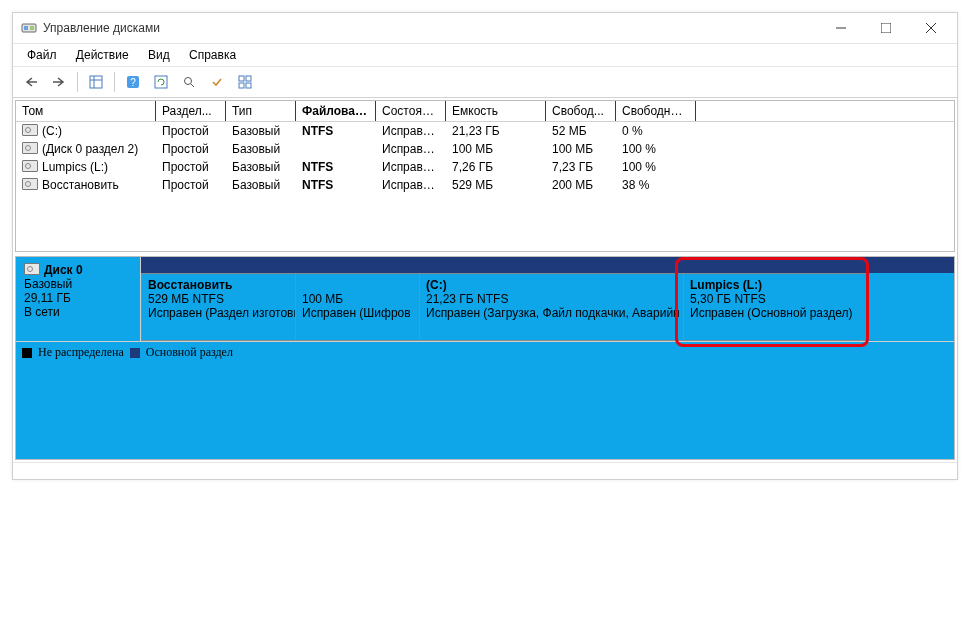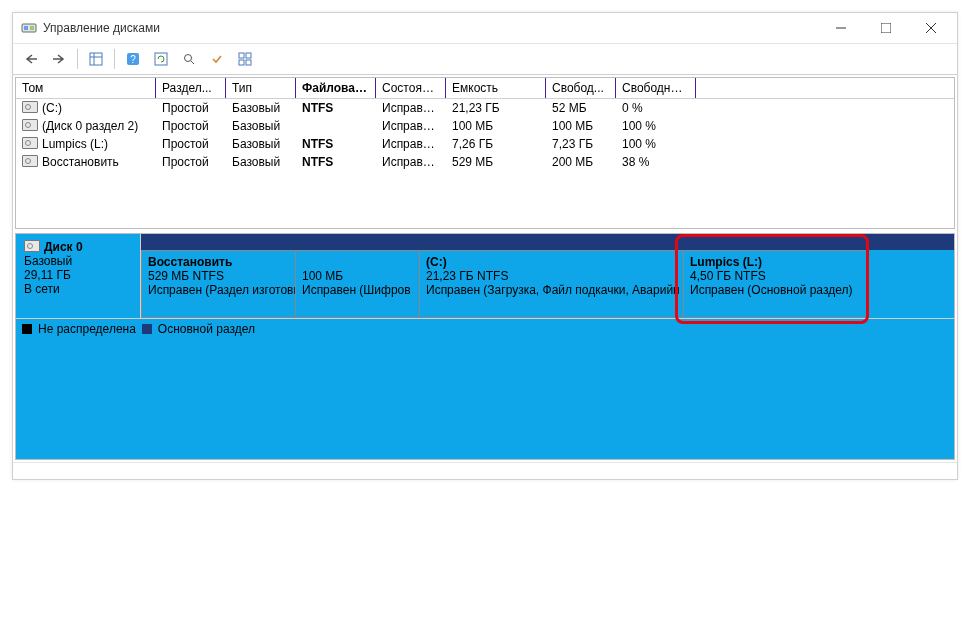--- a/index.html
+++ b/index.html
@@ -27,21 +27,21 @@
 .middle{flex:1;border:1px solid #bdbdbd;margin:2px;background:#0ea5e9;position:relative;overflow:hidden;}
 .diskrow{display:flex;min-height:84px;}
 .diskinfo{width:110px;border-right:1px solid #d0d0d0;padding:6px 6px 6px 8px;font-size:12px;}
 .diskinfo .name{font-weight:bold;}
 .partsarea{flex:1;display:flex;flex-direction:column;}
 .stripe{height:16px;background:#1f3a7a;}
 .parts{flex:1;display:flex;}
 .part{border:1px solid #888;box-sizing:border-box;padding:4px 6px 4px 6px;font-size:12px;margin-right:-1px;overflow:hidden;white-space:nowrap;}
 .part .pn{font-weight:bold;}
 .highlighted{position:absolute;border:3px solid #e30613;border-radius:8px;pointer-events:none;}
-.legend{border-top:1px solid #d0d0d0;padding:3px 6px;font-size:12px;display:flex;align-items:center;gap:6px;margin-top:auto;}
+.legend{border-top:1px solid #d0d0d0;padding:3px 6px;font-size:12px;display:flex;align-items:center;gap:6px;margin-top:auto;font-family:Liberation Serif, serif;}
 .legend .sw{width:10px;height:10px;display:inline-block;}
 .statusbar{height:16px;border-top:1px solid #e5e5e5;}
 svg{display:block;}
 </style>
 </head>
 <body>
 
 <div class="outer">
 <div class="window">
 
@@ -67,20 +67,26 @@
           </div>
       <div class="winbtn">
             <svg width="10" height="10">
               <line x1="0" y1="0" x2="10" y2="10" stroke="#333"></line>
               <line x1="10" y1="0" x2="0" y2="10" stroke="#333"></line>
             </svg>
           </div>
     </div>
   </div>
 
+  <div class="menubar">
+    <span>Файл</span>
+    <span>Действие</span>
+    <span>Вид</span>
+    <span>Справка</span>
+  </div>
 
   <div class="toolbar">
     <div class="tbtn">
           <svg width="14" height="12">
             <path d="M8 2 L3 6 L8 10 M3 6 H13" stroke="#555" fill="none" stroke-width="1.5"></path>
           </svg>
         </div>
     <div class="tbtn">
           <svg width="14" height="12">
             <path d="M6 2 L11 6 L6 10 M11 6 H1" stroke="#555" fill="none" stroke-width="1.5"></path>
@@ -204,21 +210,21 @@
                 <div>100 МБ</div>
                 <div>Исправен (Шифров</div>
               </div>
               <div class="part" style="width: 265px;">
                 <div class="pn">(C:)</div>
                 <div>21,23 ГБ NTFS</div>
                 <div>Исправен (Загрузка, Файл подкачки, Аварийн</div>
               </div>
               <div class="part" style="width: 185px;">
                 <div class="pn">Lumpics (L:)</div>
-                <div>4,50 ГБ NTFS</div>
+                <div>5,30 ГБ NTFS</div>
                 <div>Исправен (Основной раздел)</div>
               </div>
             </div>
       </div>
     </div>
     <div class="highlighted" style="left:659px;top:0px;width:188px;height:84px;"></div>
 
     <div class="legend">
       <span class="sw" style="background:#000"></span>
       <span>Не распределена</span>

